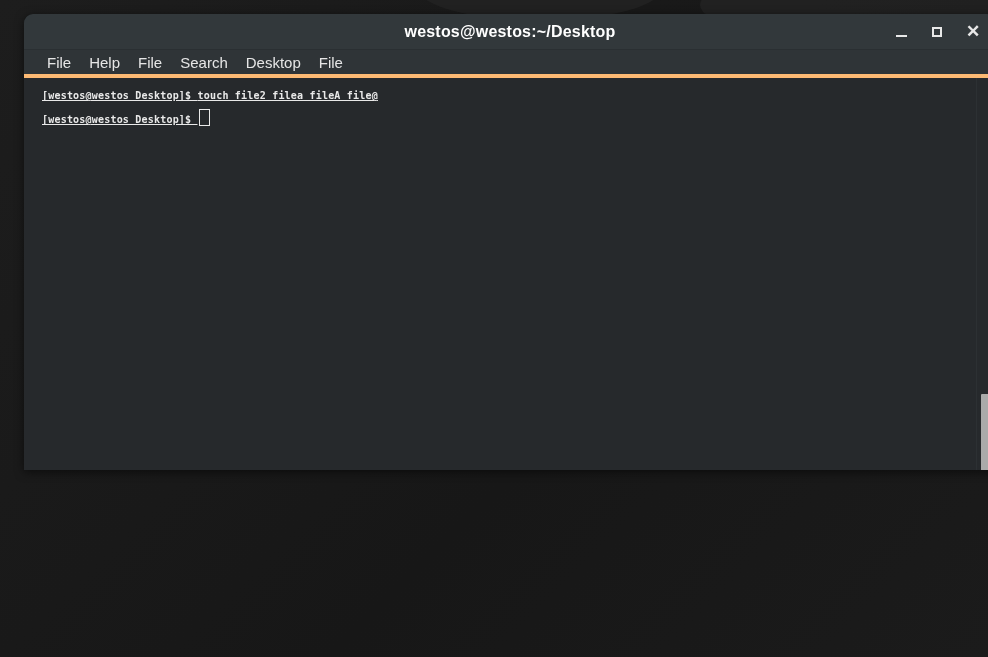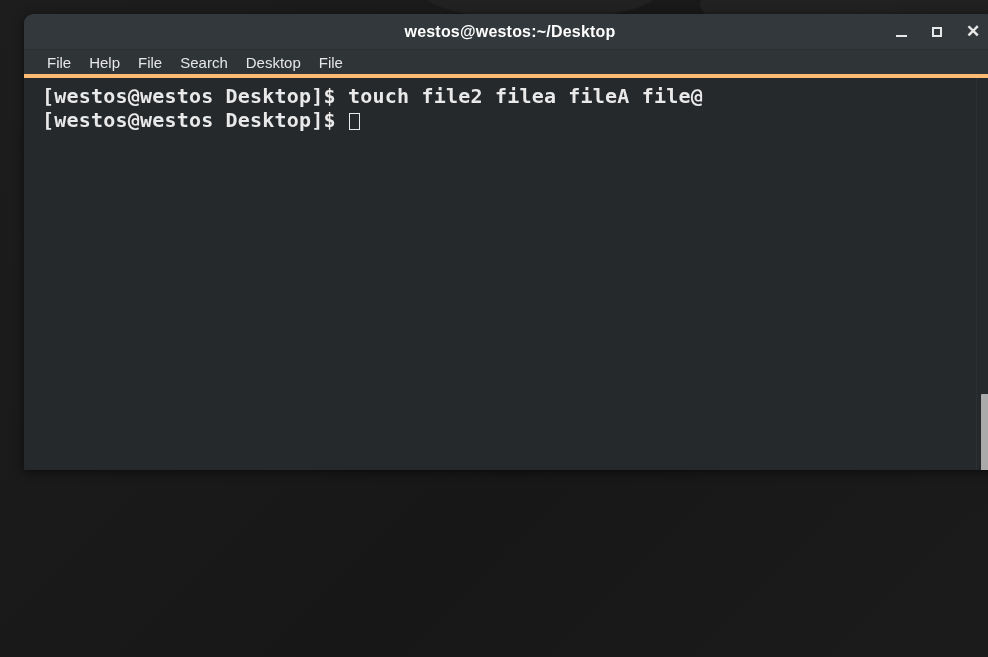--- a/index.html
+++ b/index.html
@@ -138,26 +138,27 @@
     position: absolute;
     left: 0; top: 0;
     right: 19px;
     bottom: 0;
     padding: 6px 0 0 18px;
     box-sizing: border-box;
   }
 
   .term-line {
     font-family: "DejaVu Sans Mono", "Liberation Mono", monospace;
-    font-size: 20px;
+    font-size: 10px;
     font-weight: bold;
     line-height: 24px;
     color: #e9e9e9;
     white-space: pre;
     letter-spacing: 0.2px;
+    text-decoration: underline;
   }
   .term-line .cursor-block {
     display: inline-block;
     width: 11px;
     height: 17px;
     border: 1.6px solid #e9e9e9;
     box-sizing: border-box;
     vertical-align: -3px;
     margin-left: 1px;
   }

